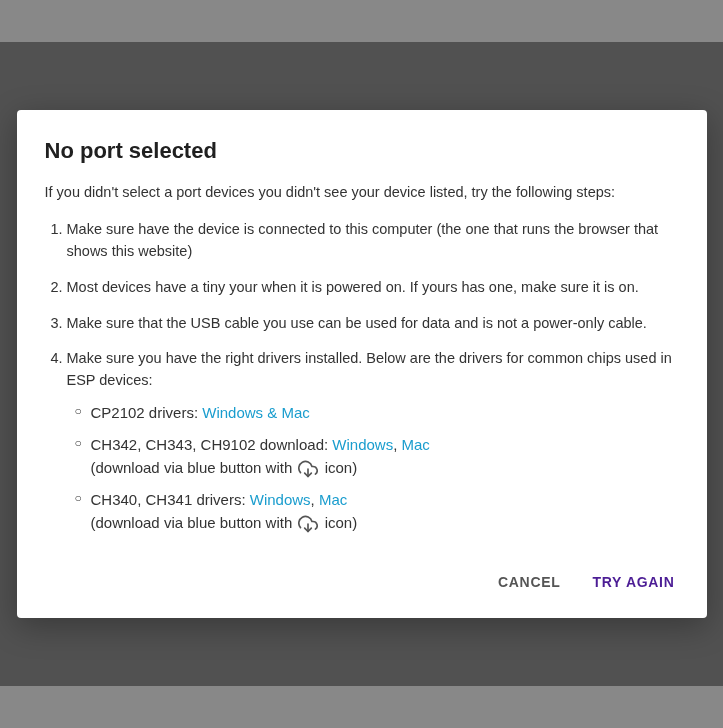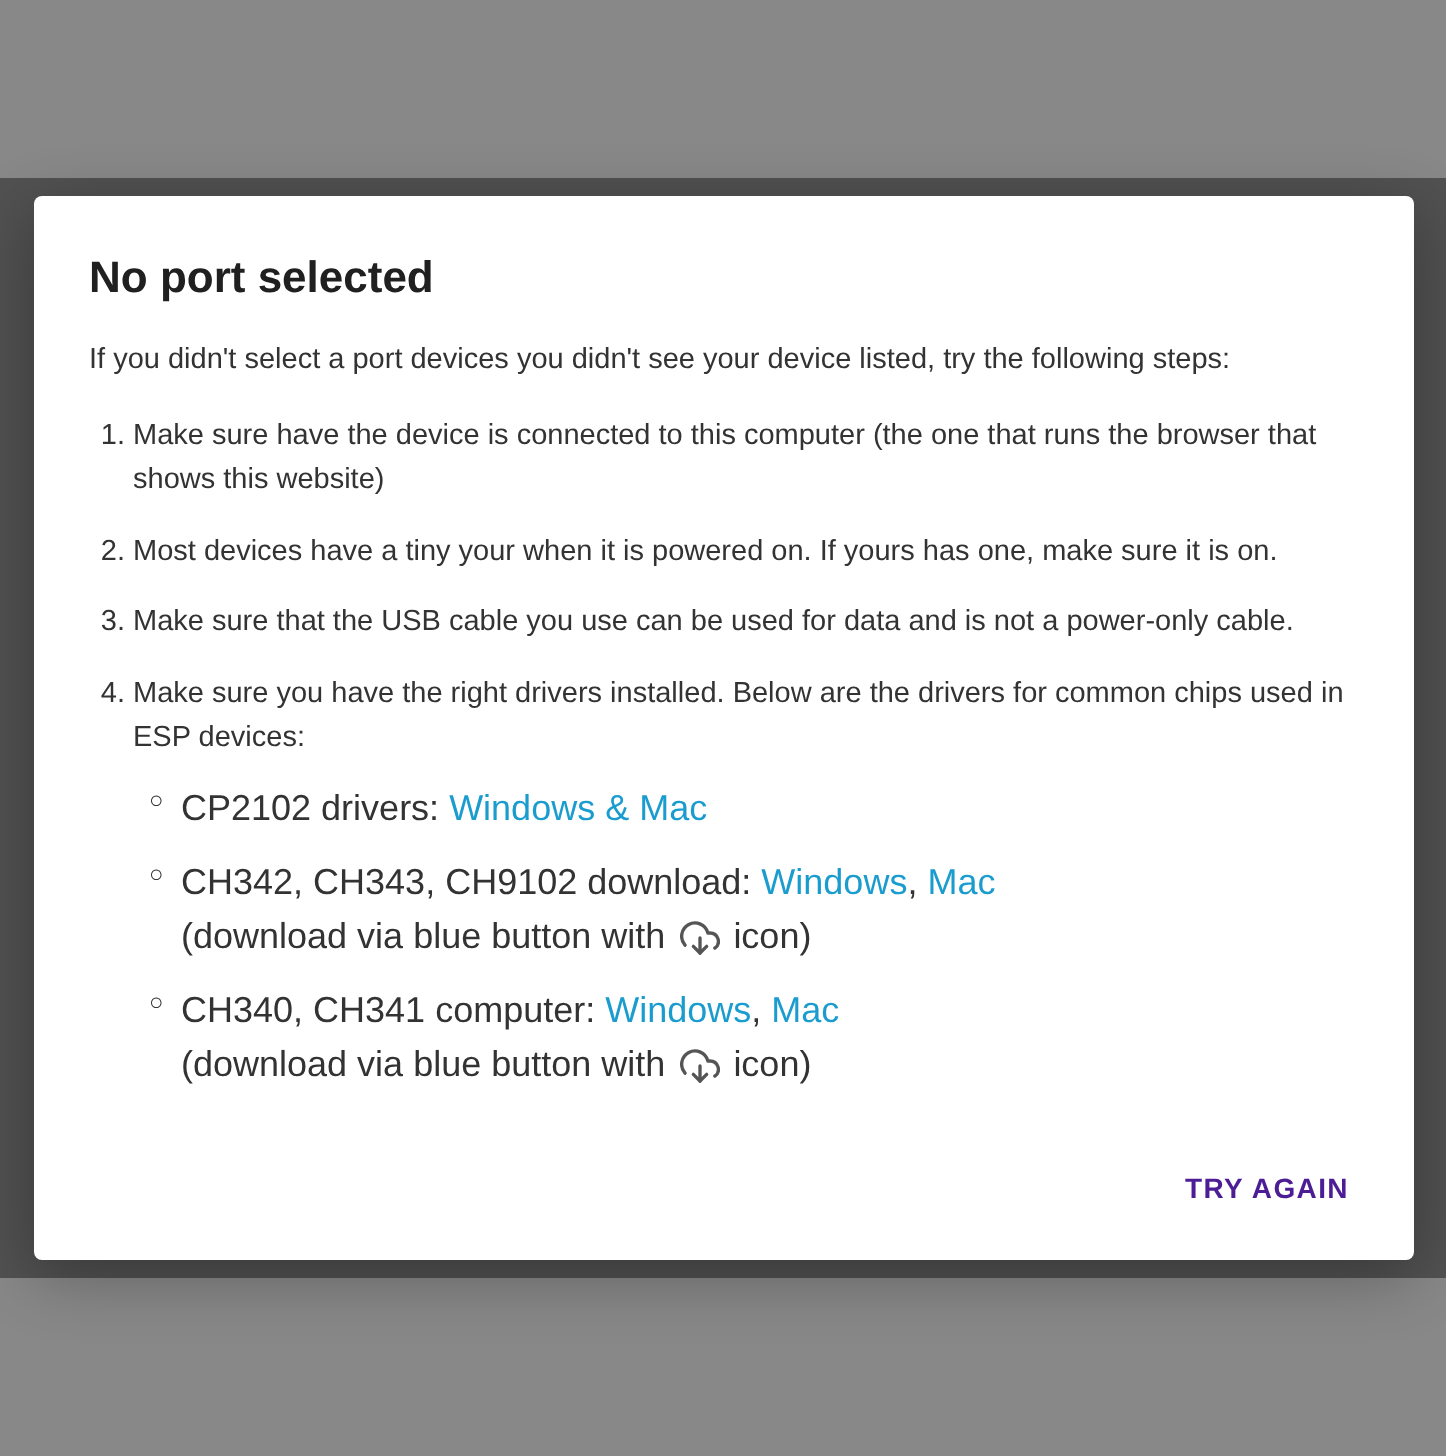--- a/index.html
+++ b/index.html
@@ -13,21 +13,21 @@
       height: 728px;
       background: #888;
       display: flex;
       align-items: center;
       justify-content: center;
       font-family: Arial, sans-serif;
     }
 
     .backdrop {
       width: 723px;
-      height: 550px;
+      height: 644px;
       background: rgba(0,0,0,0.4);
       display: flex;
       align-items: center;
       justify-content: center;
     }
 
     .dialog {
       background: #fff;
       border-radius: 4px;
       width: 690px;
@@ -61,21 +61,21 @@
       margin-bottom: 14px;
     }
 
     .sub-list {
       list-style: none;
       padding-left: 8px;
       margin-top: 10px;
     }
 
     .sub-list li {
-      font-size: 18px;
+      font-size: 15px;
       color: #333;
       line-height: 1.5;
       margin-bottom: 10px;
       padding-left: 16px;
       position: relative;
     }
 
     .sub-list li::before {
       content: "○";
       position: absolute;
@@ -162,32 +162,33 @@
             <a href="#">Windows</a><span>, </span><a href="#">Mac</a><br>
             <span>(download via blue button with </span>
             <svg class="cloud-download-icon" viewBox="0 0 24 24" fill="none" stroke="#555" stroke-width="2" stroke-linecap="round" stroke-linejoin="round">
               <path d="M8 17l4 4 4-4"></path>
               <path d="M12 12v9"></path>
               <path d="M20.88 18.09A5 5 0 0 0 18 9h-1.26A8 8 0 1 0 3 16.29"></path>
             </svg>
             <span> icon)</span>
           </li>
           <li>
-            <span>CH340, CH341 computer: </span>
+            <span>CH340, CH341 drivers: </span>
             <a href="#">Windows</a><span>, </span><a href="#">Mac</a><br>
             <span>(download via blue button with </span>
             <svg class="cloud-download-icon" viewBox="0 0 24 24" fill="none" stroke="#555" stroke-width="2" stroke-linecap="round" stroke-linejoin="round">
               <path d="M8 17l4 4 4-4"></path>
               <path d="M12 12v9"></path>
               <path d="M20.88 18.09A5 5 0 0 0 18 9h-1.26A8 8 0 1 0 3 16.29"></path>
             </svg>
             <span> icon)</span>
           </li>
         </ul>
       </li>
     </ol>
 
     <div class="dialog-actions">
+      <button class="btn-cancel">CANCEL</button>
       <button class="btn-try-again">TRY AGAIN</button>
     </div>
 
   </div>
 </div>
 
 </body></html>

